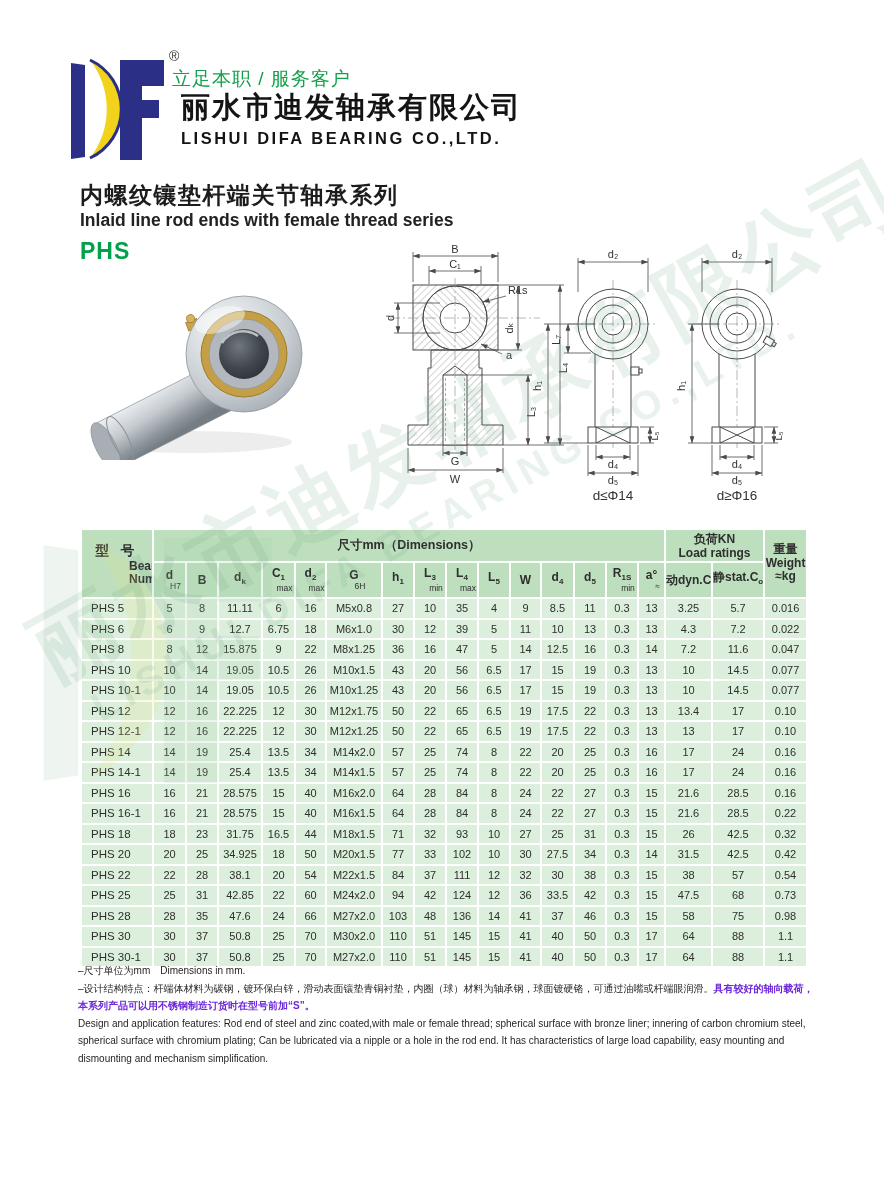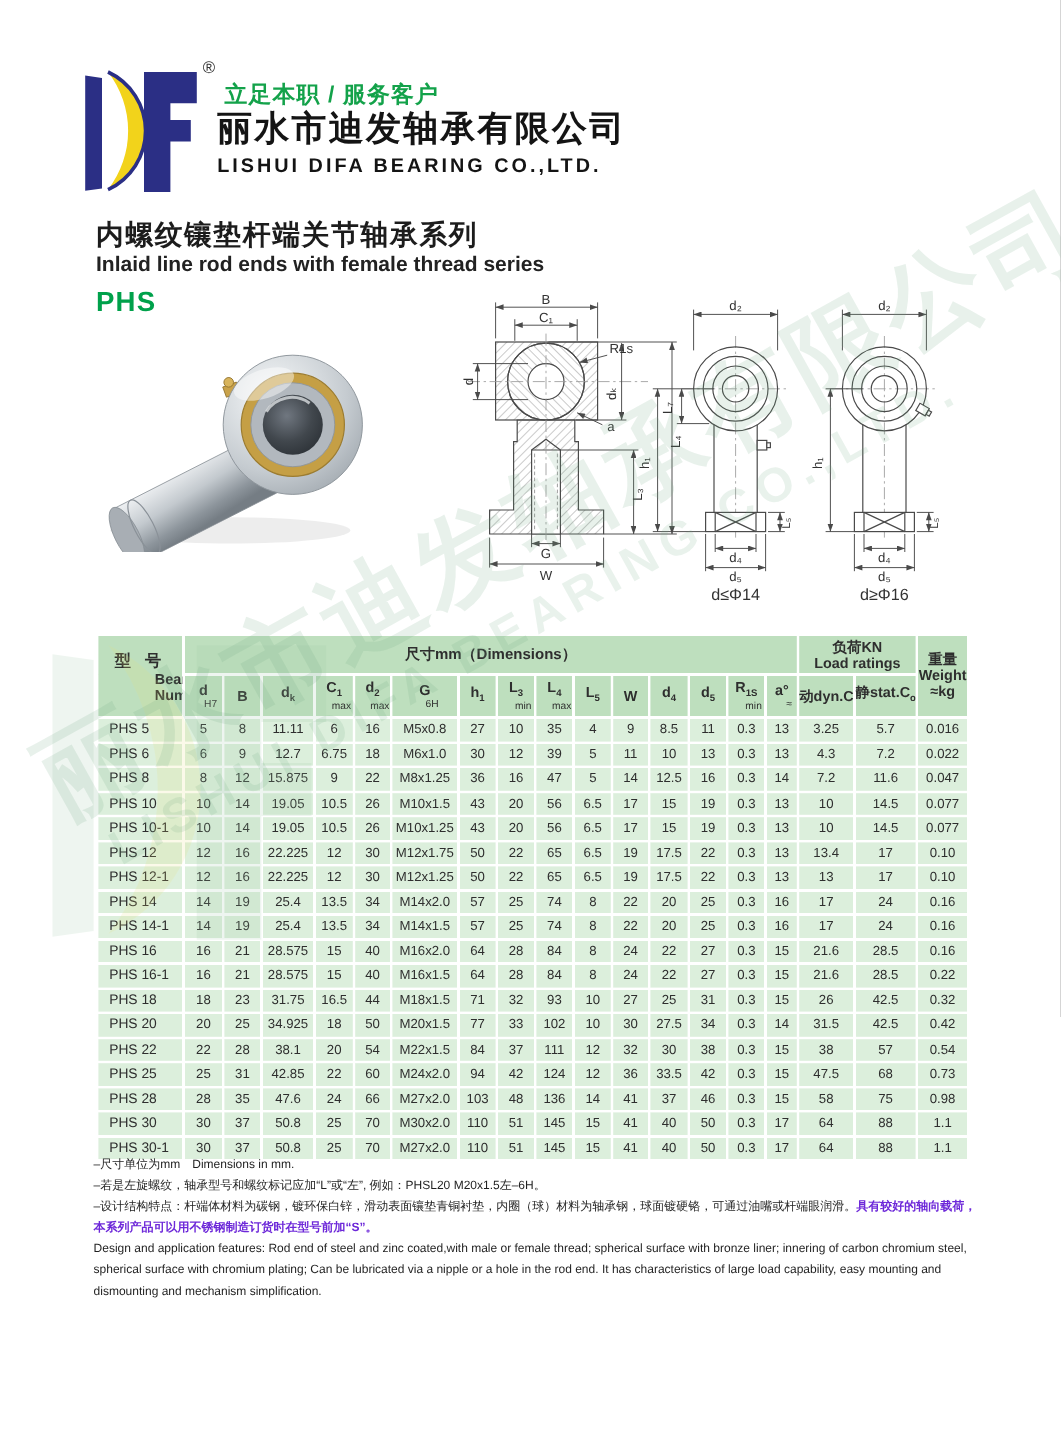--- a/index.html
+++ b/index.html
@@ -2,21 +2,21 @@
 <html><head>
 <meta charset="utf-8">
 <style>
   html,body{margin:0;padding:0;background:#888;}
   .page{position:relative;width:884px;height:1200px;background:#ffffff;overflow:hidden;
         font-family:"Liberation Sans","DejaVu Sans",sans-serif;color:#222;}
   .abs{position:absolute;}
 
   
   .reg-mark{left:169px;top:48px;font-size:14px;color:#333;}
-  .slogan{left:187px;top:66px;font-size:19px;font-weight:bold;letter-spacing:1px;color:#13a24a;}
+  .slogan{left:172px;top:66px;font-size:19px;font-weight:normal;letter-spacing:1px;color:#13a24a;}
   .company-cn{left:181px;top:88px;font-size:29px;font-weight:bold;letter-spacing:2px;color:#141414;}
   .company-en{left:181px;top:129px;font-size:16.5px;font-weight:bold;letter-spacing:2.5px;color:#141414;}
 
   
   .title-cn{left:80px;top:180px;font-size:23px;font-weight:bold;letter-spacing:1.5px;color:#1c1c1c;}
   .title-en{left:80px;top:210px;font-size:17.5px;font-weight:700;color:#222;}
   .series{left:80px;top:238px;font-size:23px;font-weight:bold;color:#00a14b;letter-spacing:1px;}
 
   
   .table-wrap{left:80px;top:528px;}
@@ -751,21 +751,20 @@
             <td>64</td>
             <td>88</td>
             <td>1.1</td>
           </tr>
         </tbody>
     </table>
   </div>
 
   <div class="abs notes">
       <div class="note-line"><span>–尺寸单位为mm　Dimensions in mm.</span></div>
-      <div class="note-line"><span>–若是左旋螺纹，轴承型号和螺纹标记应加“L”或“左”, 例如：PHSL20 M20x1.5左–6H。</span></div>
       <div class="note-line"><span>–设计结构特点：杆端体材料为碳钢，镀环保白锌，滑动表面镶垫青铜衬垫，内圈（球）材料为轴承钢，球面镀硬铬，可通过油嘴或杆端眼润滑。</span><span class="green">具有较好的轴向载荷，本系列产品可以用不锈钢制造订货时在型号前加“S”。</span></div>
       <div class="note-line"><span>Design and application features: Rod end of steel and zinc coated,with male or female thread; spherical surface with bronze liner; innering of carbon chromium steel, spherical surface with chromium plating; Can be lubricated via a nipple or a hole in the rod end. It has characteristics of large load capability, easy mounting and dismounting and mechanism simplification.</span></div>
     </div>
 
   <div class="abs wm-layer">
     <svg class="wm abs wm-df" width="250" height="260" viewBox="0 0 100 106">
       <polygon points="3,7 17,9 17,101 3,103" fill="#9cc8a4"></polygon>
       <polygon points="52,4 96,4 96,30 74,30 74,44 91,44 91,62 74,62 74,104 52,104" fill="#9cc8a4"></polygon>
       <path d="M22,4 A54,54 0 0 1 22,102 A80,80 0 0 0 22,4 Z" fill="#e8e07a"></path>
     </svg>

